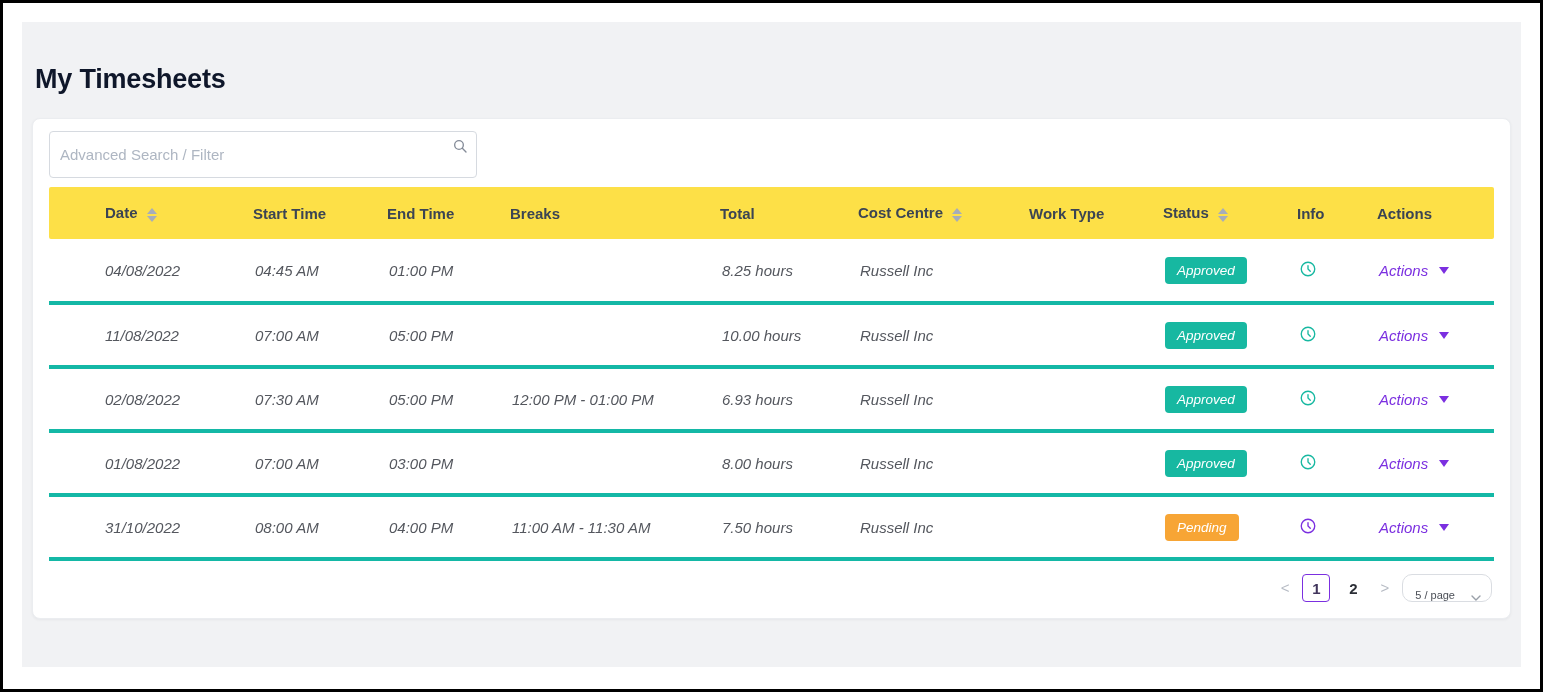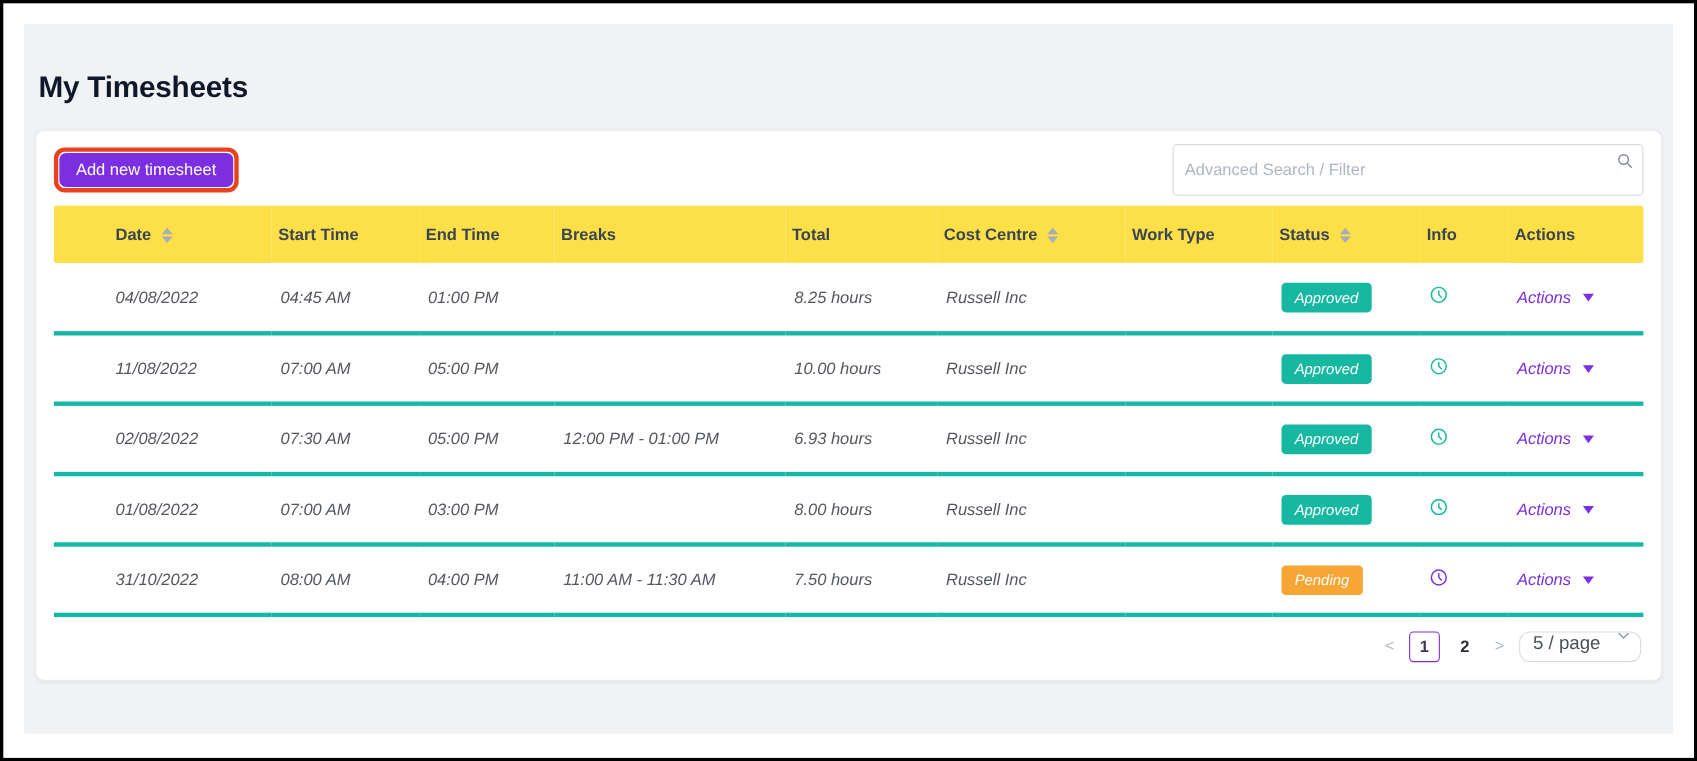--- a/index.html
+++ b/index.html
@@ -124,43 +124,40 @@
     background:#fff; border:none;
     font-size:15px; font-weight:700; color:#2B2E36;
     font-family:inherit; cursor:pointer;
   }
   .pg-page.active {
     border:1px solid #7B2FE0;
     border-radius:4px;
     color:#41355C;
   }
   .pg-size {
-    display:flex; align-items:flex-start; gap:16px;
+    display:flex; align-items:flex-end; gap:16px;
     height:28px; padding:0 10px 0 12px;
     border:1px solid #DADDE2; border-radius:10px;
     background:#fff;
-    font-size:17px; color:#4B4F57;
+    font-size:11px; color:#4B4F57;
     cursor:pointer;
   }
   .pg-size svg { width:10px; height:6px; color:#9AA0A9; }
 </style>
 </head>
 <body>
 
 <div class="frame">
   <div class="app">
 
     <h1 class="page-title">My Timesheets</h1>
 
     <div class="card">
 
       <div class="toolbar">
-        <div class="btn-ring">
-          <button class="btn-add">Add new timesheet</button>
-        </div>
         <div class="search-box">
           <input type="text" placeholder="Advanced Search / Filter" style="">
           <svg class="search-icon" viewBox="0 0 24 24" fill="none" stroke="currentColor" stroke-width="2" stroke-linecap="round">
             <circle cx="10.5" cy="10.5" r="6.5"></circle>
             <line x1="15.5" y1="15.5" x2="21" y2="21"></line>
           </svg>
         </div>
       </div>
 
       <table class="ts-table">

